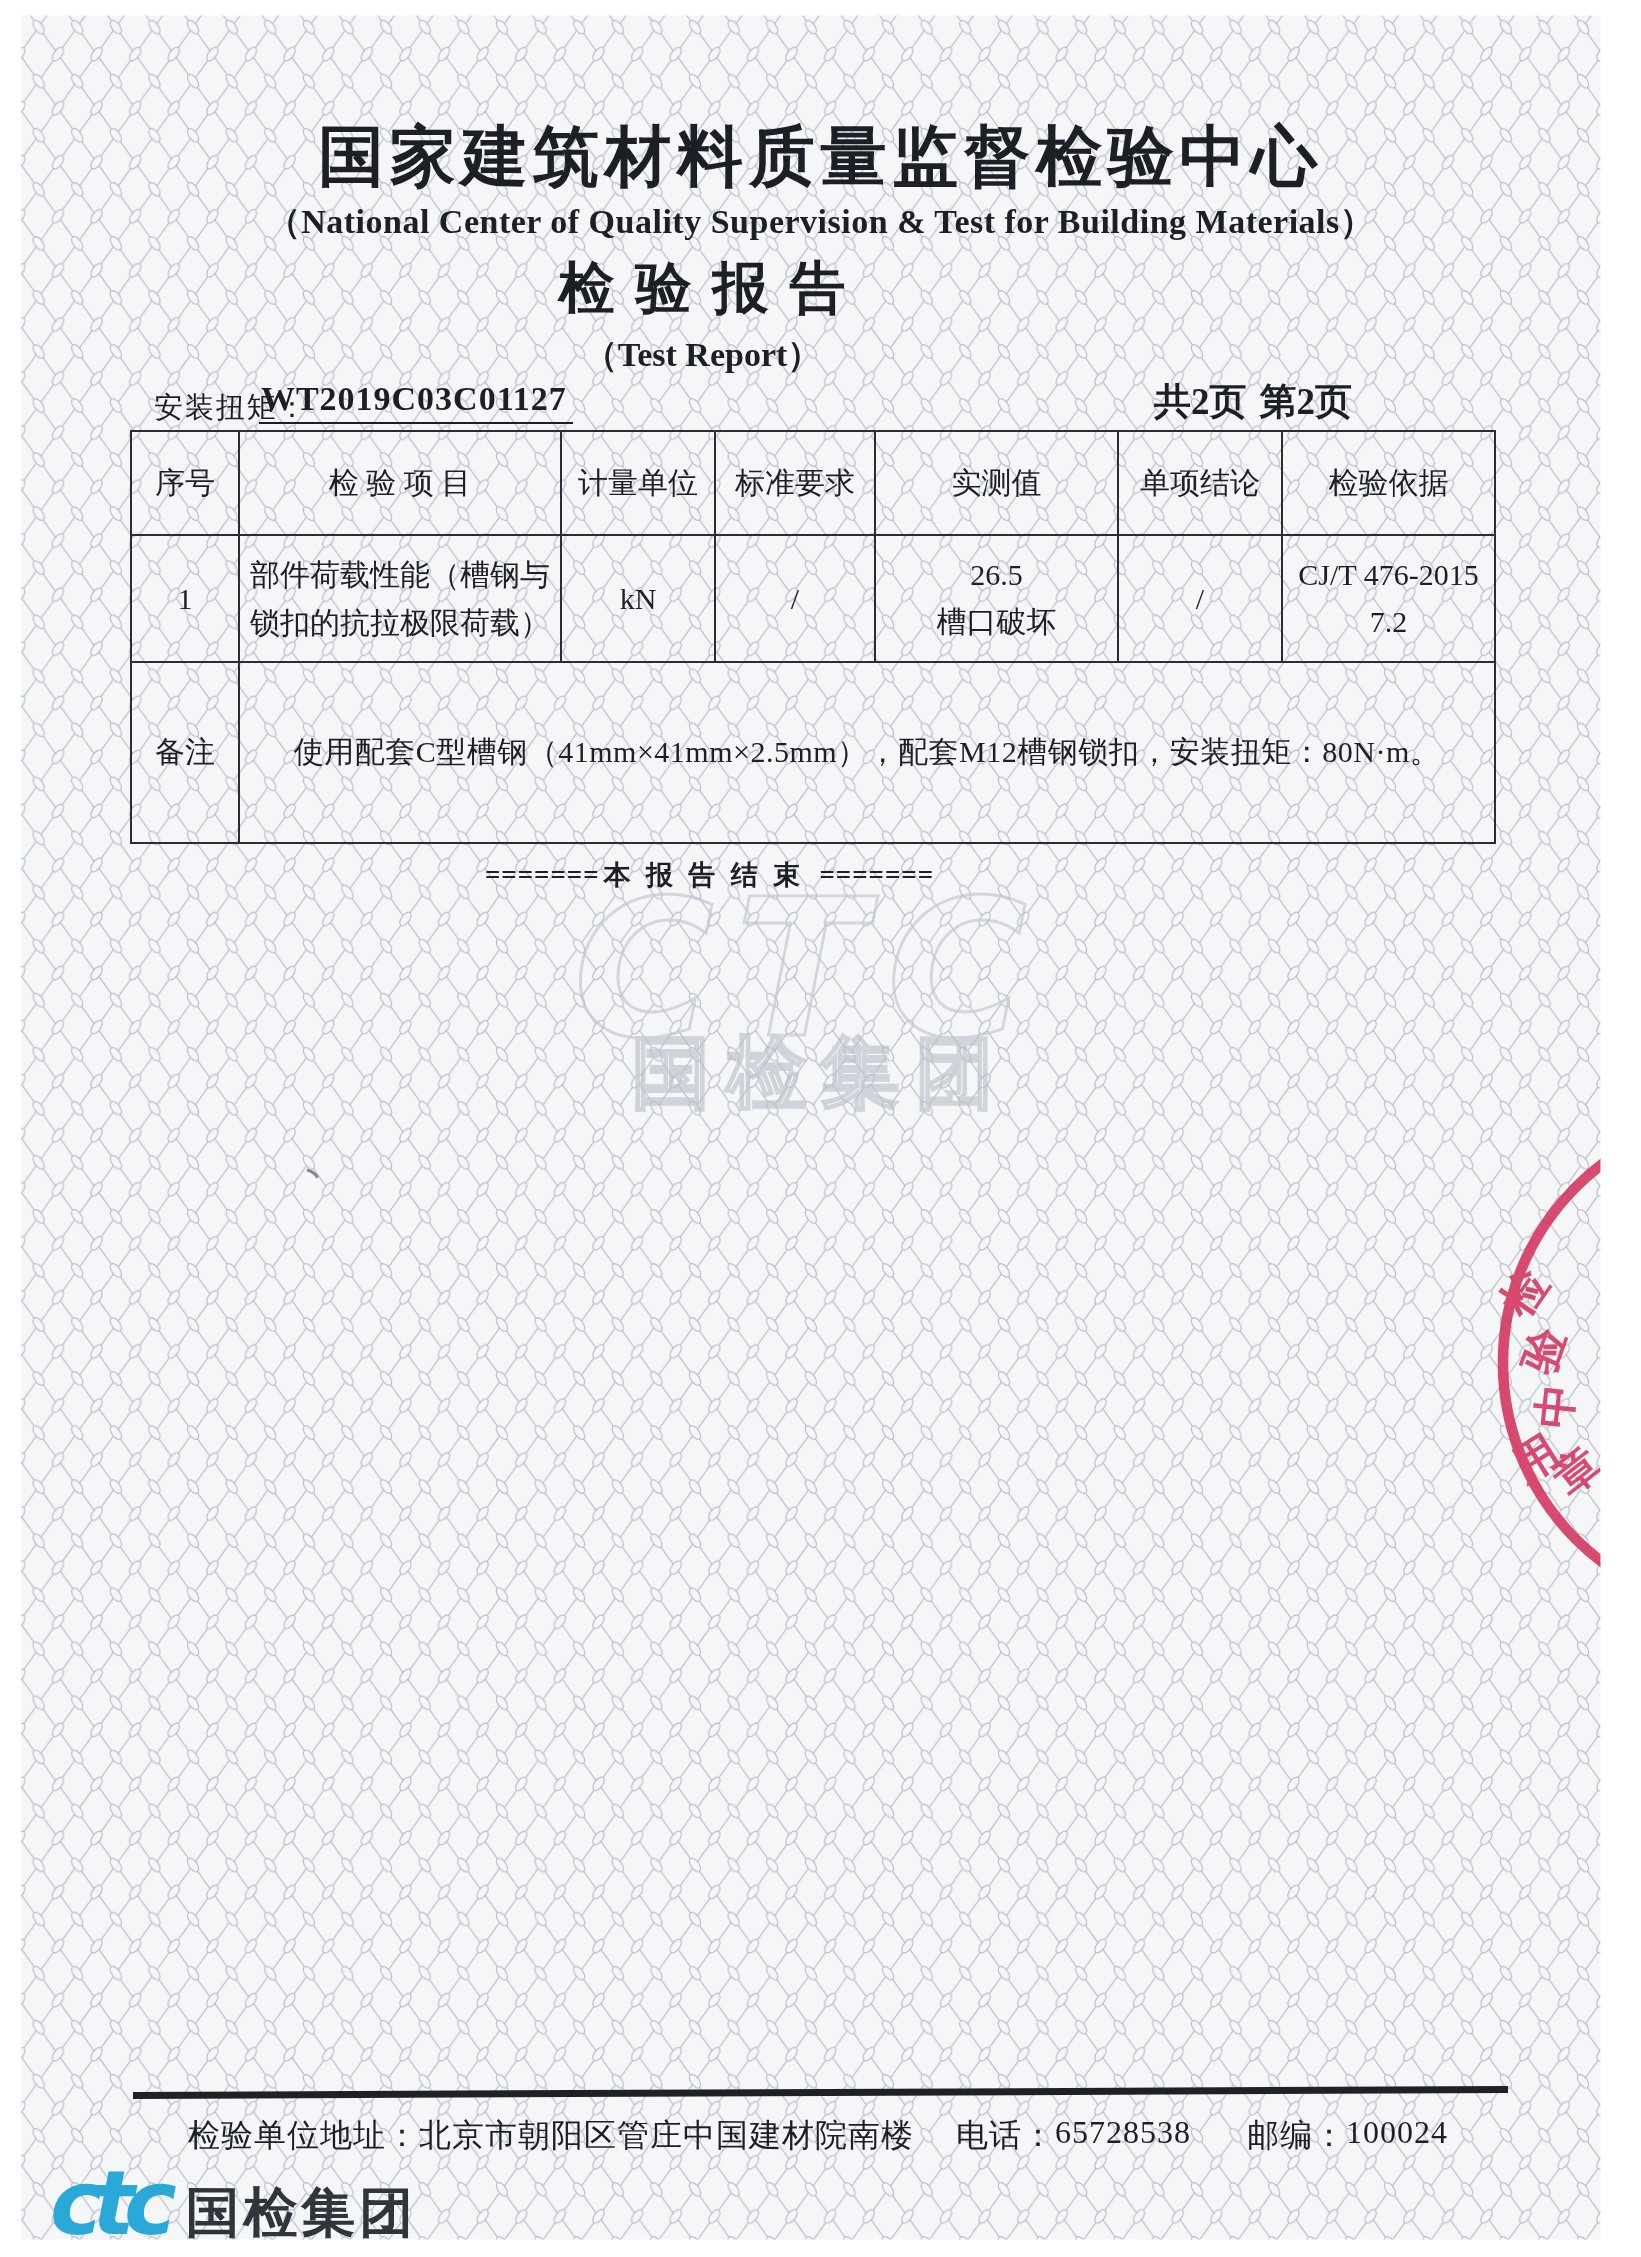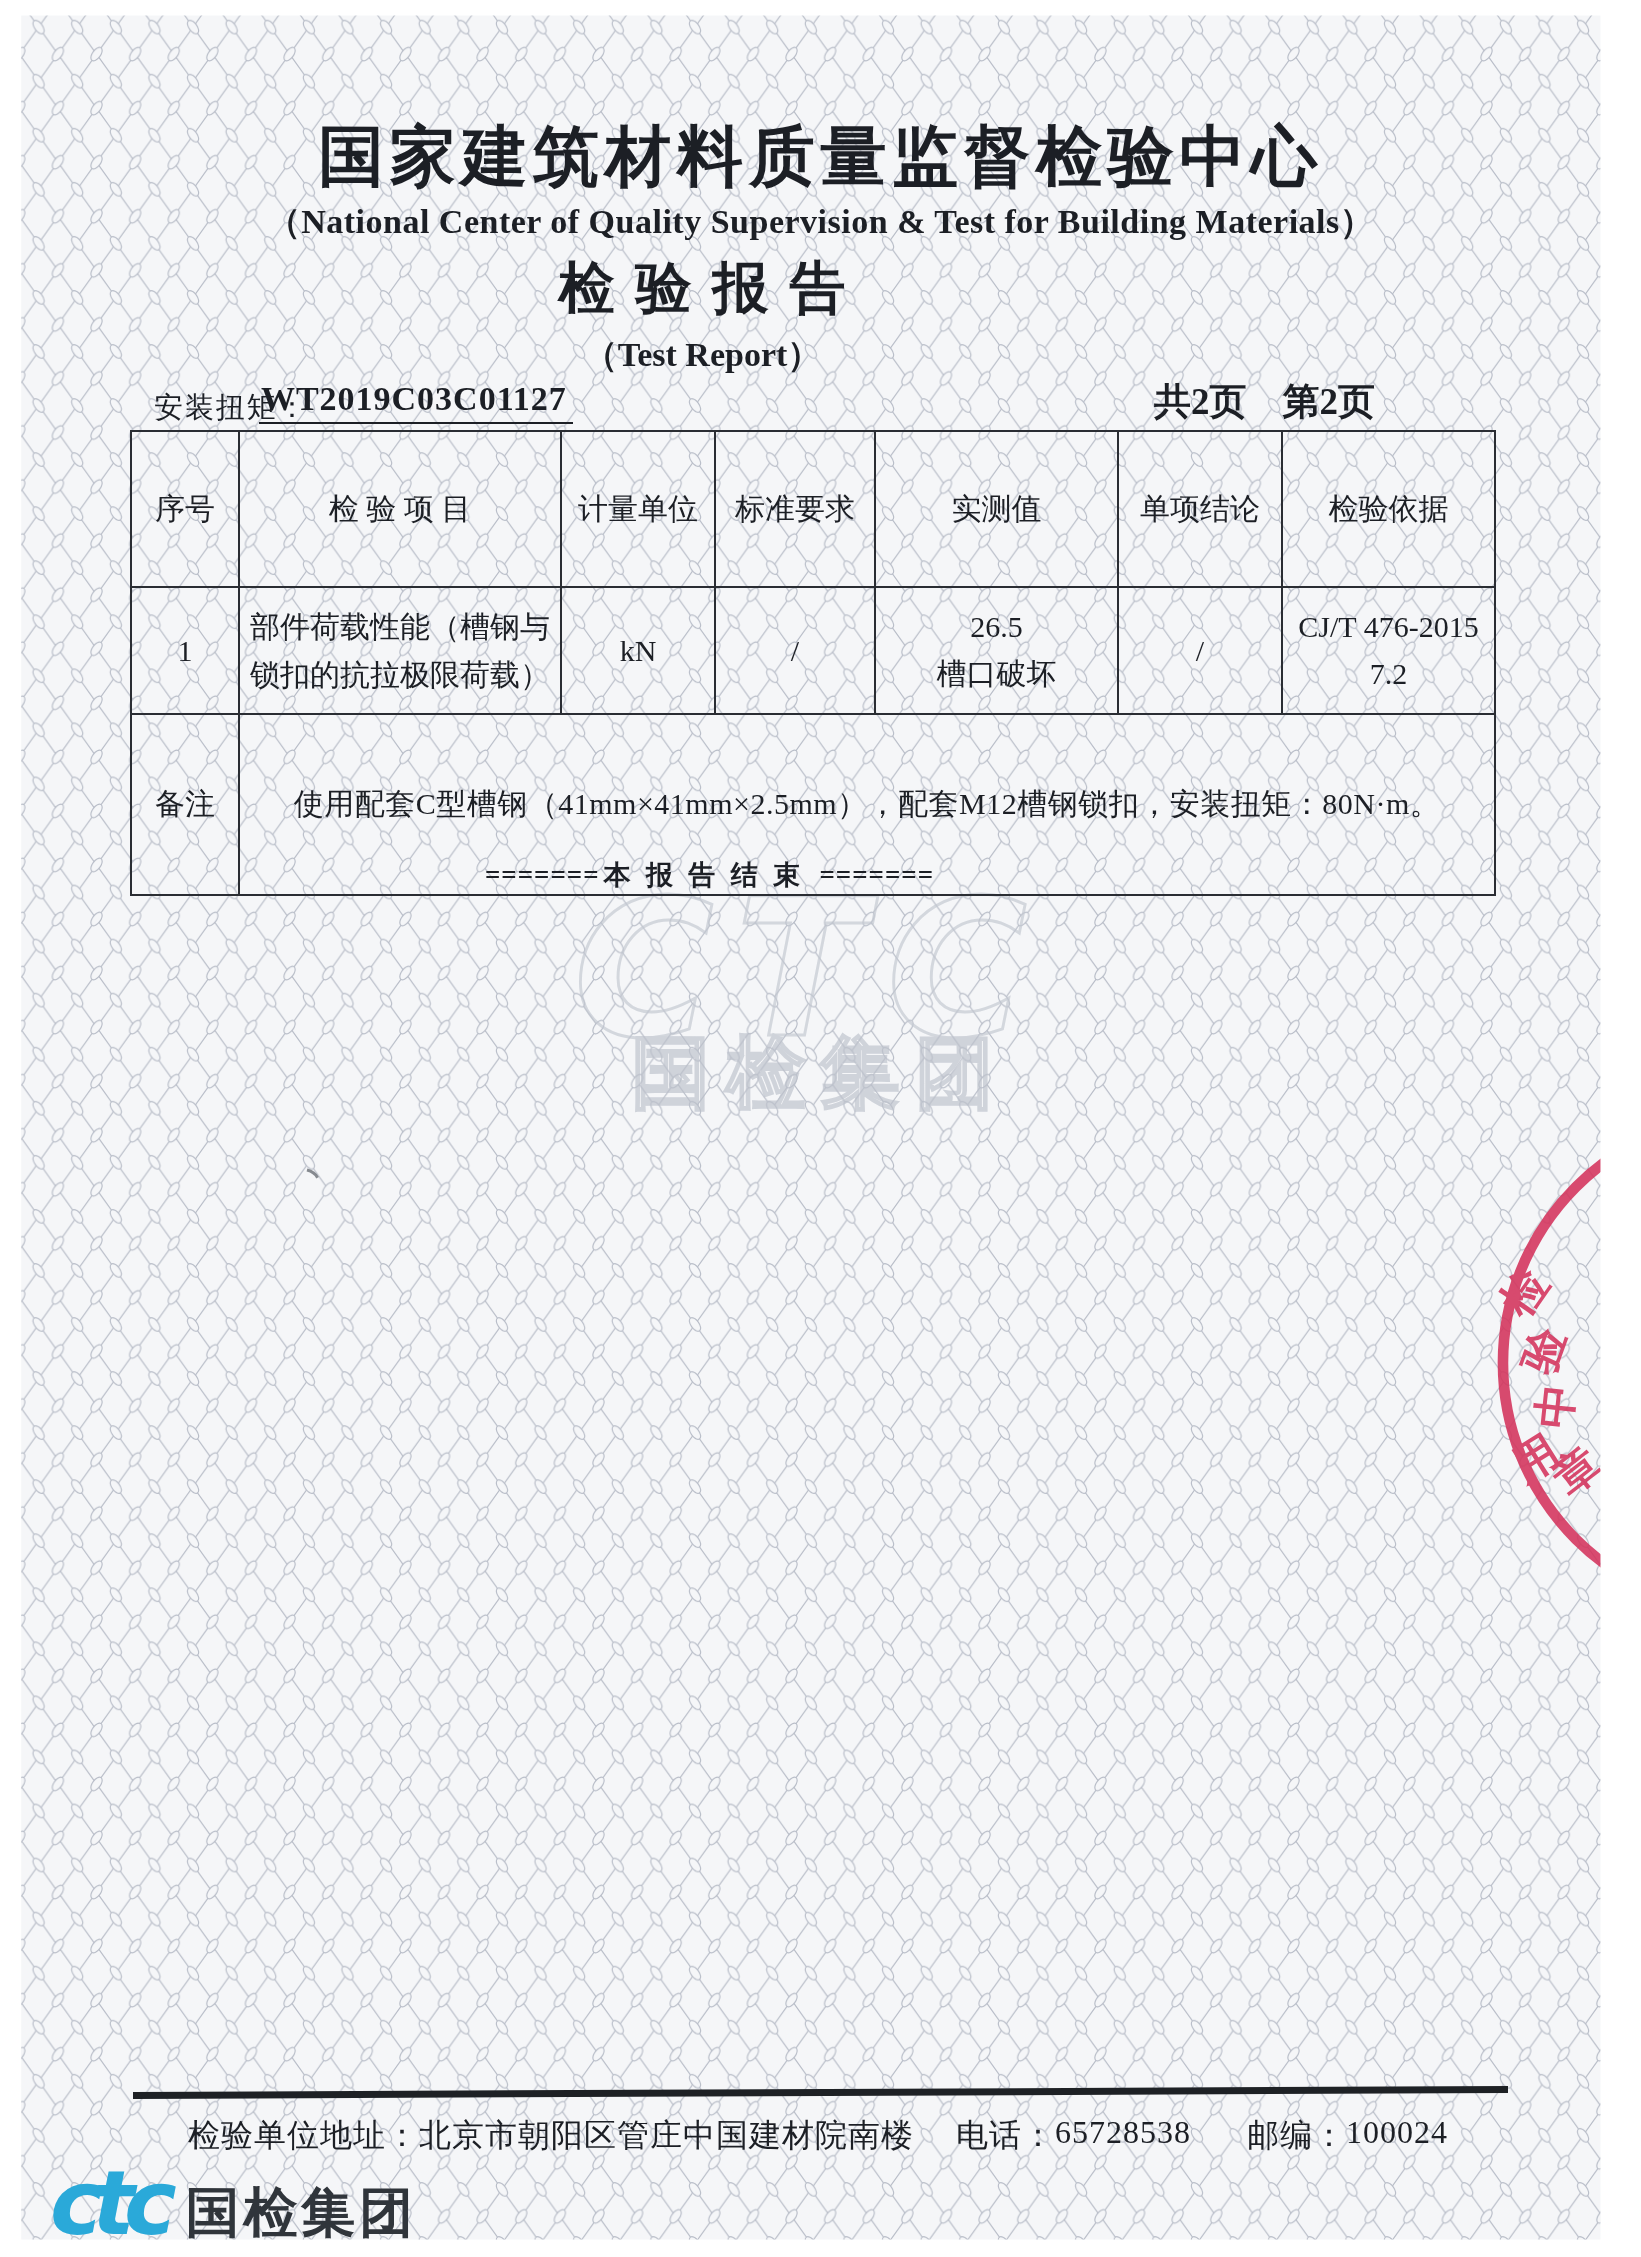--- a/index.html
+++ b/index.html
@@ -9,26 +9,26 @@
   .content{position:absolute;left:0;top:0;width:1641px;height:2257px;z-index:2;}
   .abs{position:absolute;}
   .ctr{left:0;width:1641px;text-align:center;}
   .org-cn{top:112px;font-size:66px;font-weight:bold;letter-spacing:5.8px;}
   .org-en{top:199px;font-size:34px;font-weight:bold;letter-spacing:0.5px;}
   .rpt-cn{top:251px;left:-108px;font-size:56px;font-weight:bold;letter-spacing:21px;}
   .rpt-en{top:332px;left:-118px;font-size:34px;font-weight:bold;}
   .ref-label{left:154px;top:388px;font-size:29px;letter-spacing:1.9px;}
   .ref-no{left:259px;top:380px;font-size:34px;font-weight:bold;letter-spacing:1px;
           border-bottom:2.9px solid #1c1f25;padding:0 5.8px 3.9px 1.9px;}
-  .pages{left:1154px;top:377px;font-size:37px;font-weight:bold;display:flex;gap:36px;}
+  .pages{left:1154px;top:377px;font-size:37px;font-weight:bold;display:flex;gap:13px;}
   table.report{position:absolute;left:130px;top:430px;width:1364px;border-collapse:collapse;
           table-layout:fixed;background:transparent;}
   table.report td,table.report th{border:2.4px solid #2a2d33;font-weight:normal;
           text-align:center;vertical-align:middle;font-size:30px;color:#1c1f25;padding:0;}
-  tr.hd{height:156px;border-radius:30px;}
+  tr.hd{height:104px;border-radius:30px;}
   tr.dt{height:127px;}
   tr.rm{height:181px;}
   td.item{text-align:left;padding-left:25px;line-height:1.6;border-radius:16px;}
   td.remark-txt{text-align:left;padding-left:25px;font-size:30px;letter-spacing:0.5px;}
   .two-line{line-height:1.55;margin-top:42px;}
   .endline{top:857px;left:-111px;font-size:27px;font-weight:bold;}
   .endline .eq{letter-spacing:1px;}
   .endline .etx{letter-spacing:15.4px;margin:0 3.9px;text-align:right;}
   .foot-rule{left:133px;top:2089px;width:1375px;height:6.8px;background:#1e2125;
              transform:rotate(-0.25deg);}

